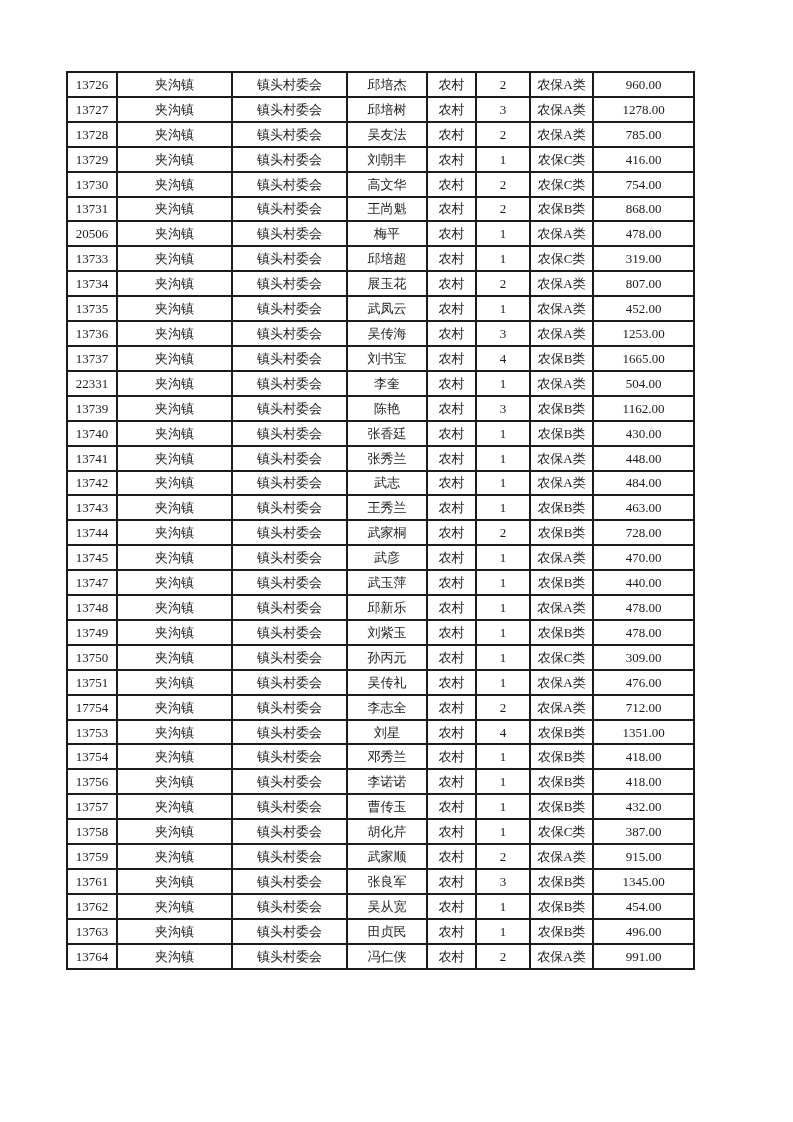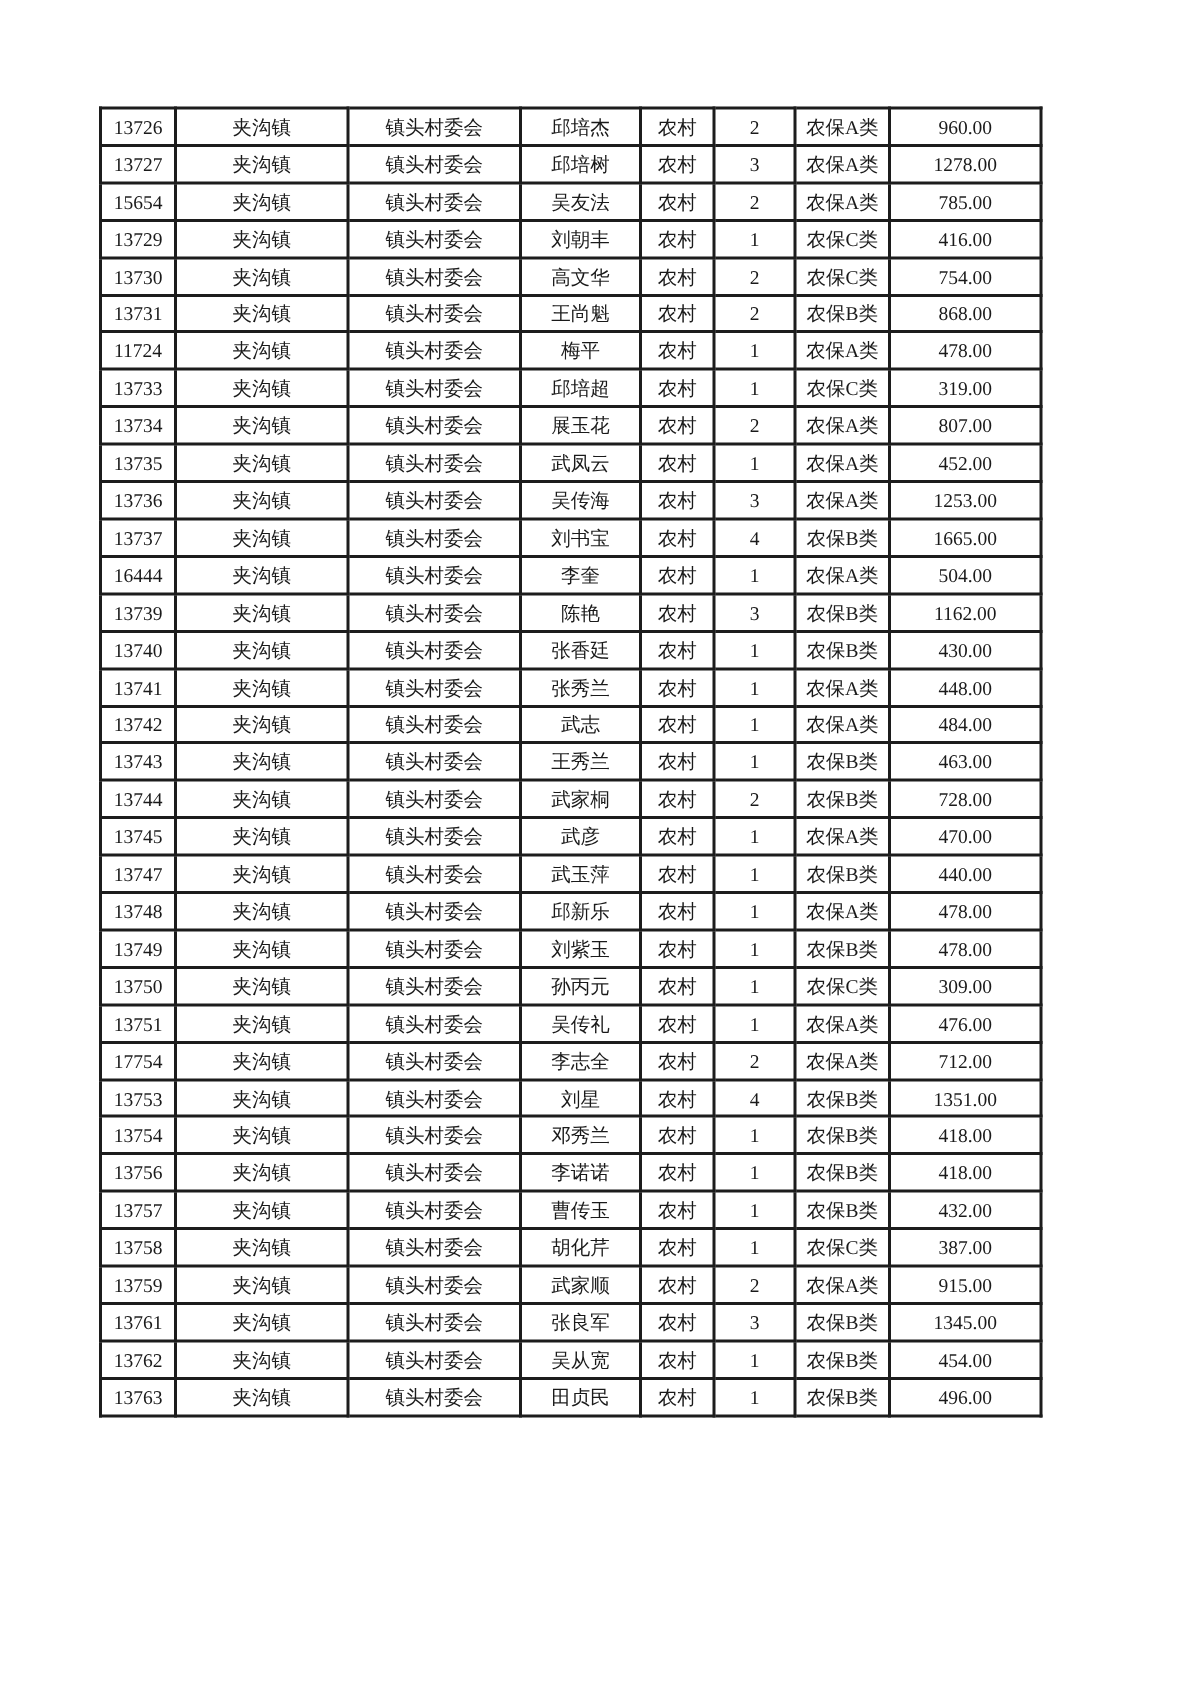--- a/index.html
+++ b/index.html
@@ -80,21 +80,21 @@
     <td>13727</td>
     <td>夹沟镇</td>
     <td>镇头村委会</td>
     <td>邱培树</td>
     <td>农村</td>
     <td>3</td>
     <td>农保A类</td>
     <td>1278.00</td>
   </tr>
         <tr>
-    <td>15654</td>
+    <td>13728</td>
     <td>夹沟镇</td>
     <td>镇头村委会</td>
     <td>吴友法</td>
     <td>农村</td>
     <td>2</td>
     <td>农保A类</td>
     <td>785.00</td>
   </tr>
         <tr>
     <td>13729</td>
@@ -120,21 +120,21 @@
     <td>13731</td>
     <td>夹沟镇</td>
     <td>镇头村委会</td>
     <td>王尚魁</td>
     <td>农村</td>
     <td>2</td>
     <td>农保B类</td>
     <td>868.00</td>
   </tr>
         <tr>
-    <td>11724</td>
+    <td>20506</td>
     <td>夹沟镇</td>
     <td>镇头村委会</td>
     <td>梅平</td>
     <td>农村</td>
     <td>1</td>
     <td>农保A类</td>
     <td>478.00</td>
   </tr>
         <tr>
     <td>13733</td>
@@ -180,21 +180,21 @@
     <td>13737</td>
     <td>夹沟镇</td>
     <td>镇头村委会</td>
     <td>刘书宝</td>
     <td>农村</td>
     <td>4</td>
     <td>农保B类</td>
     <td>1665.00</td>
   </tr>
         <tr>
-    <td>16444</td>
+    <td>22331</td>
     <td>夹沟镇</td>
     <td>镇头村委会</td>
     <td>李奎</td>
     <td>农村</td>
     <td>1</td>
     <td>农保A类</td>
     <td>504.00</td>
   </tr>
         <tr>
     <td>13739</td>
@@ -408,16 +408,26 @@
   </tr>
         <tr>
     <td>13763</td>
     <td>夹沟镇</td>
     <td>镇头村委会</td>
     <td>田贞民</td>
     <td>农村</td>
     <td>1</td>
     <td>农保B类</td>
     <td>496.00</td>
+  </tr>
+        <tr>
+    <td>13764</td>
+    <td>夹沟镇</td>
+    <td>镇头村委会</td>
+    <td>冯仁侠</td>
+    <td>农村</td>
+    <td>2</td>
+    <td>农保A类</td>
+    <td>991.00</td>
   </tr>
       </tbody>
   </table>
 </div>
 
 </body></html>

